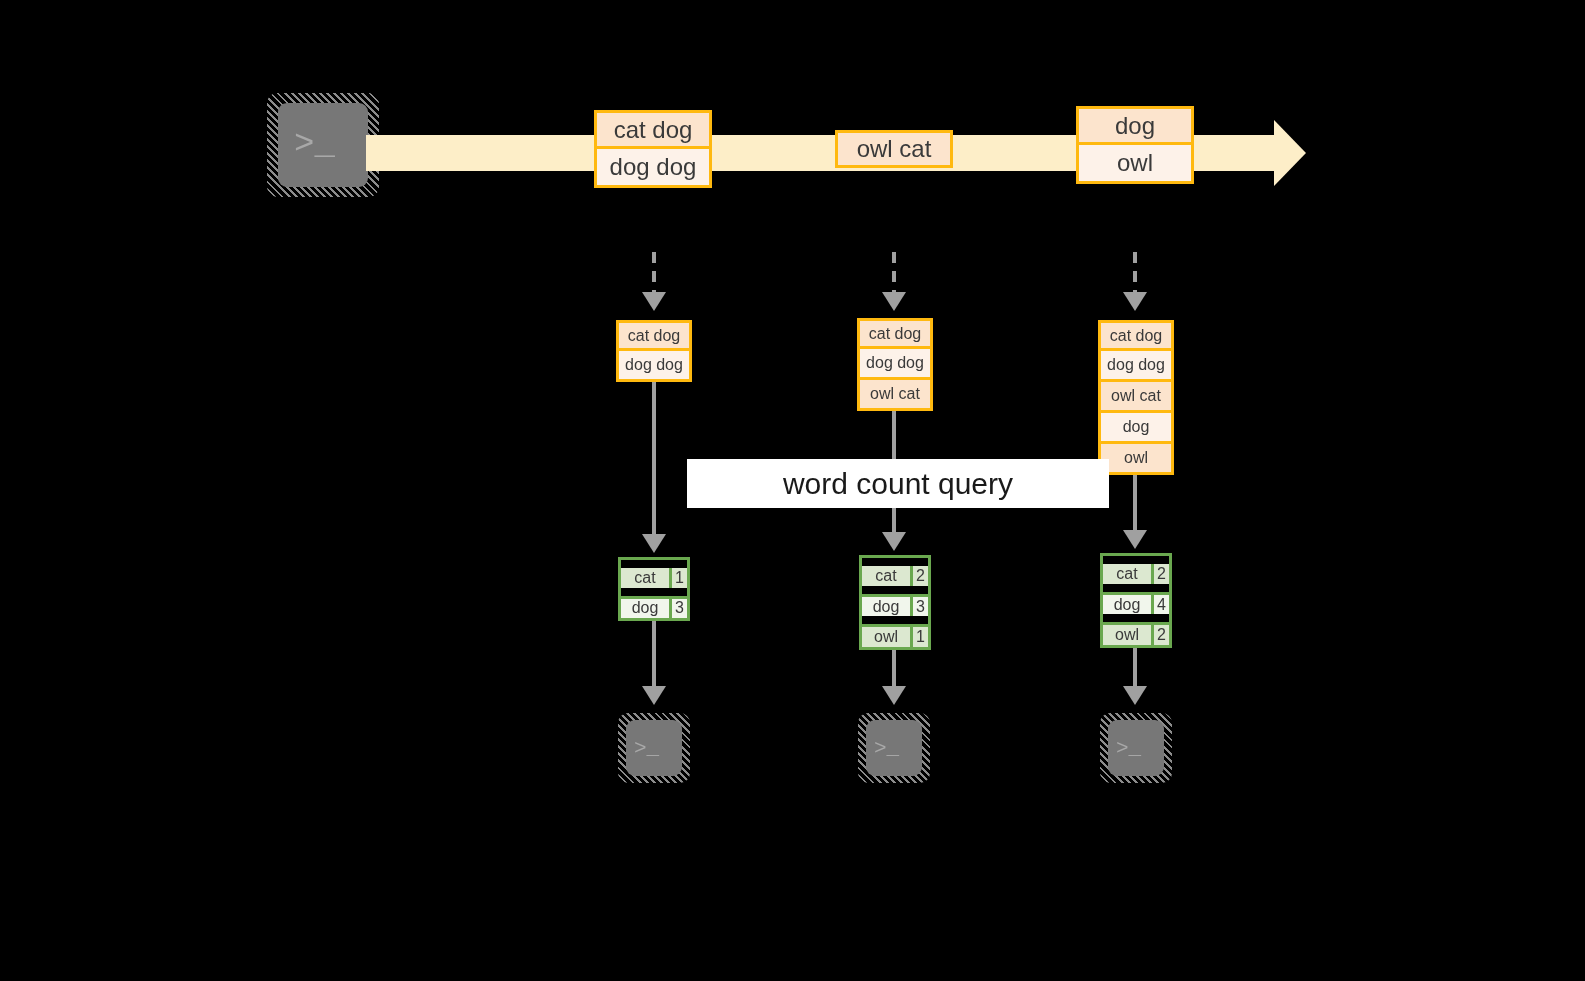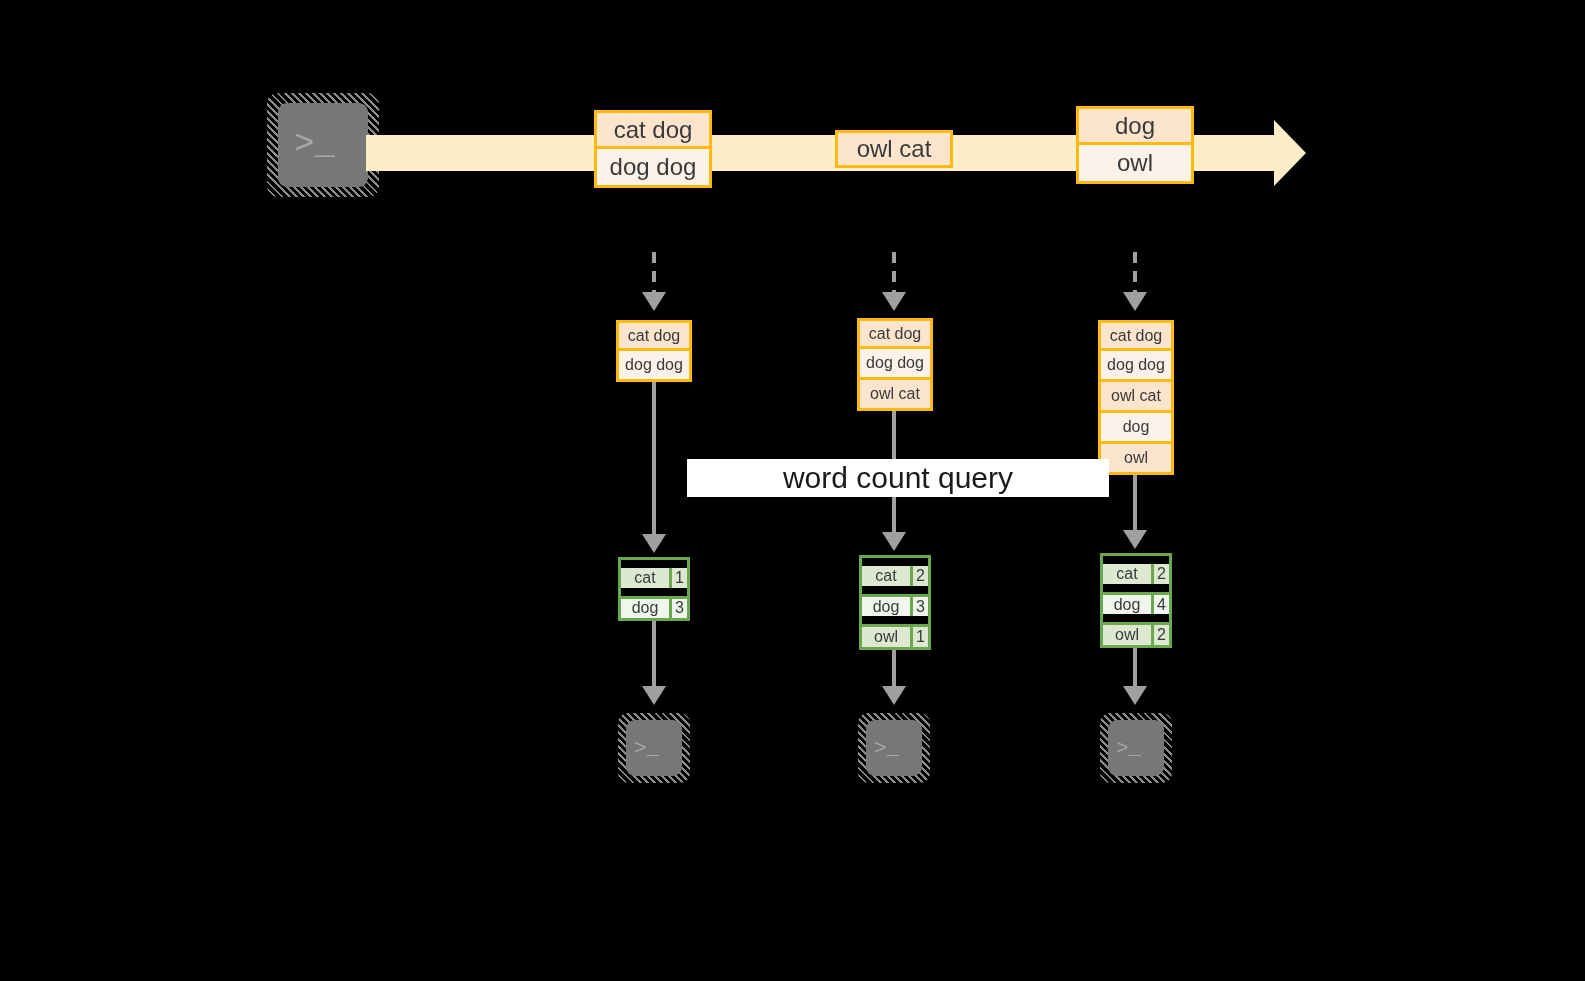--- a/index.html
+++ b/index.html
@@ -197,17 +197,17 @@
 
   <div class="vline" style="left:1133px;top:648px;height:38px;"></div>
   <div class="vhead" style="left:1123px;top:686px;"></div>
 
   <div class="term" style="left:1100px;top:713px;width:72px;height:70px;">
     <div class="hatch"></div>
     <div class="body" style="left:8px;top:7px;right:8px;bottom:7px;"></div>
     <div class="glyph" style="left:16px;top:25px;font-size:21px;">&gt;_</div>
   </div>
 
-  <div class="qlabel" style="left:687px;top:459px;width:422px;height:38px;font-size:30px;">
+  <div class="qlabel" style="left:687px;top:459px;width:422px;height:49px;font-size:30px;">
     <span>word count query</span>
   </div>
 
 </div>
 
 </body></html>

